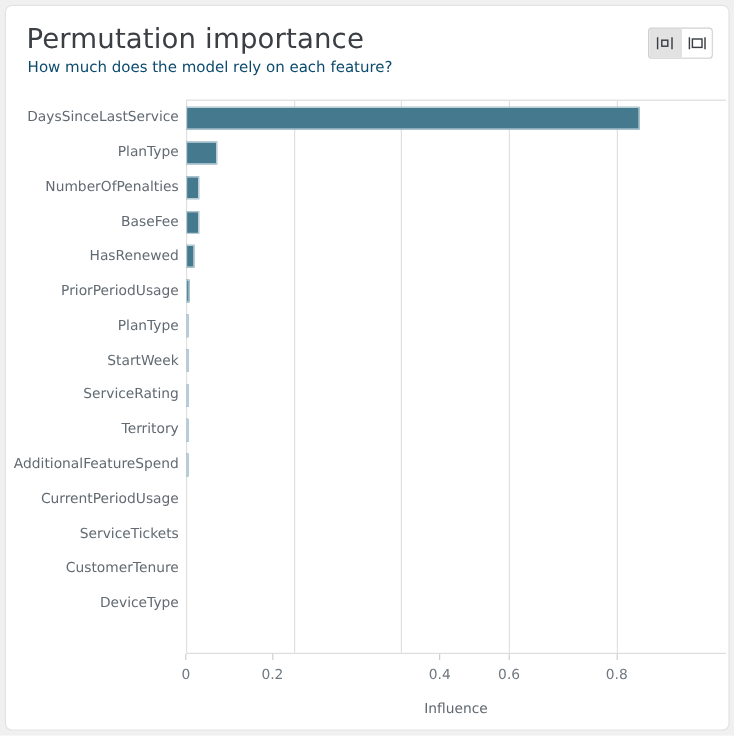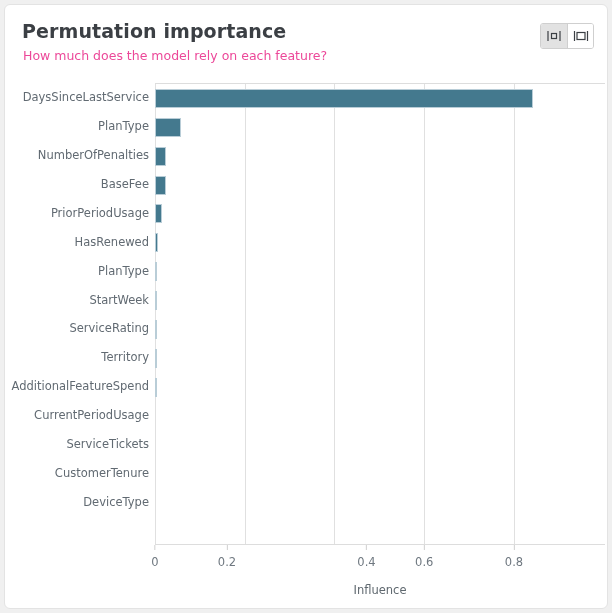--- a/index.html
+++ b/index.html
@@ -28,32 +28,32 @@
   .card-header {
     position: absolute;
     left: 0; top: 0;
     width: 100%;
     height: 62px;
   }
   .title {
     position: absolute;
     left: 17px;
     top: 15px;
-    font-size: 19px;
+    font-size: 23px;
     color: #3b3f44;
-    font-weight: 700;
+    font-weight: 400;
     letter-spacing: 0.1px;
     white-space: nowrap;
   }
   .subtitle {
     position: absolute;
     left: 18px;
     top: 43px;
     font-size: 12.5px;
-    color: #ec4899;
+    color: #0c4a6e;
     font-weight: 400;
     white-space: nowrap;
   }
   .toggle-group {
     position: absolute;
     right: 13px;
     top: 18px;
     display: flex;
     border: 1px solid #cfcfcf;
     border-radius: 3px;
@@ -208,22 +208,22 @@
     </div>
   </div>
 
   <div class="chart">
 
     <div class="ylabels">
         <div class="ylabel">DaysSinceLastService</div>
         <div class="ylabel">PlanType</div>
         <div class="ylabel">NumberOfPenalties</div>
         <div class="ylabel">BaseFee</div>
+        <div class="ylabel">HasRenewed</div>
         <div class="ylabel">PriorPeriodUsage</div>
-        <div class="ylabel">HasRenewed</div>
         <div class="ylabel">PlanType</div>
         <div class="ylabel">StartWeek</div>
         <div class="ylabel">ServiceRating</div>
         <div class="ylabel">Territory</div>
         <div class="ylabel">AdditionalFeatureSpend</div>
         <div class="ylabel">CurrentPeriodUsage</div>
         <div class="ylabel">ServiceTickets</div>
         <div class="ylabel">CustomerTenure</div>
         <div class="ylabel">DeviceType</div>
       </div>

